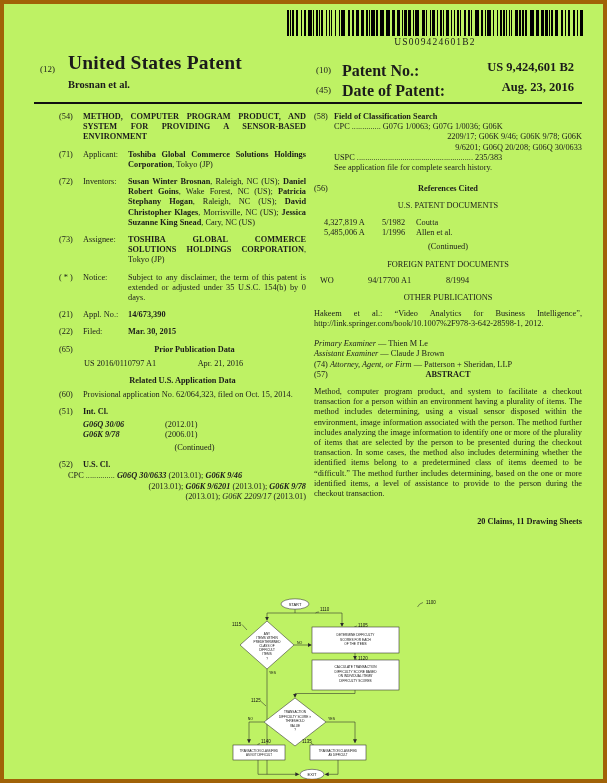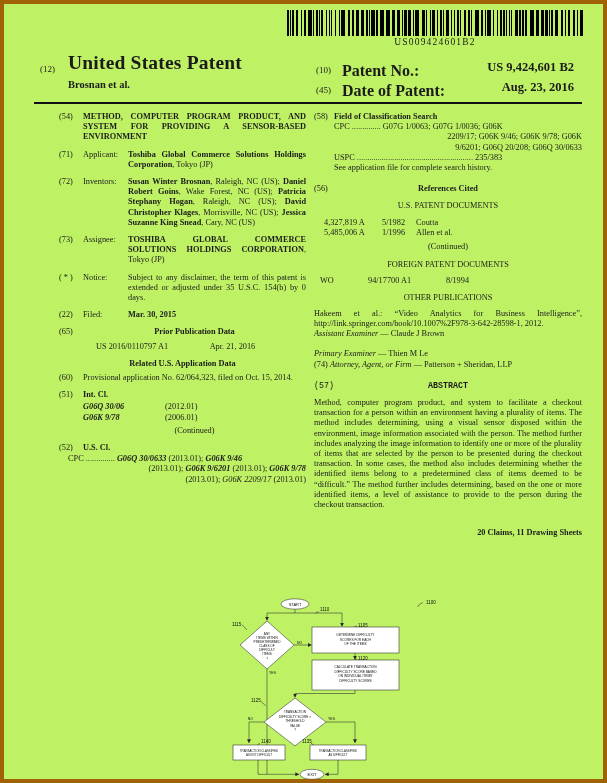--- a/index.html
+++ b/index.html
@@ -22,21 +22,21 @@
   .g3{display:grid;grid-template-columns:24px 45px 1fr;margin-bottom:7px;}
   .b{font-weight:bold;}
   .i{font-style:italic;}
   .bi{font-weight:bold;font-style:italic;}
   .ctr{text-align:center;}
   .rgt{text-align:right;}
   .nw{white-space:nowrap;overflow:hidden;}
   .enum{font-size:8.3px;}
   .sechead{font-weight:bold;text-align:center;}
   .pubrow{padding-left:25px;margin-bottom:7px;}
-  .pubrow span:first-child{display:inline-block;width:112px;margin-left:12px;}
+  .pubrow span:first-child{display:inline-block;width:112px;}
   .iclrow{padding-left:24px;display:grid;grid-template-columns:82px 1fr;}
   .cpcblock{margin-left:9px;margin-bottom:2px;}
   .refrow{padding-left:10px;display:grid;grid-template-columns:58px 34px 1fr;}
   .forrow{padding-left:6px;display:grid;grid-template-columns:48px 78px 1fr;}
   .hdrow{position:relative;margin-bottom:7px;}
   .hdrow .enum{position:absolute;left:0;top:0;}
   svg text{font-family:"Liberation Sans","DejaVu Sans",sans-serif;fill:#111;}
   .fc-shape{fill:#fff;stroke:#2a2a2a;stroke-width:0.55;}
   .fc-line{fill:none;stroke:#2a2a2a;stroke-width:0.55;}
 </style>
@@ -163,20 +163,25 @@
       <span>Assignee:</span>
       <div><b>TOSHIBA GLOBAL COMMERCE SOLUTIONS HOLDINGS CORPORATION</b><span>, Tokyo (JP)</span></div>
     </div>
 
     <div class="g3">
       <span class="enum">( * )</span>
       <span>Notice:</span>
       <div>Subject to any disclaimer, the term of this patent is extended or adjusted under 35 U.S.C. 154(b) by 0 days.</div>
     </div>
 
+    <div class="g3">
+      <span class="enum">(21)</span>
+      <span>Appl. No.:</span>
+      <div class="b">14/673,390</div>
+    </div>
 
     <div class="g3">
       <span class="enum">(22)</span>
       <span>Filed:</span>
       <div class="b">Mar. 30, 2015</div>
     </div>
 
     <div class="g2" style="margin-bottom:4px;">
       <span class="enum">(65)</span>
       <div class="sechead">Prior Publication Data</div>
@@ -252,25 +257,25 @@
     <div class="ctr" style="margin-bottom:6px;">FOREIGN PATENT DOCUMENTS</div>
     <div class="forrow">
       <span>WO</span>
       <span>94/17700  A1</span>
       <span>8/1994</span>
     </div>
 
     <div class="ctr" style="margin:6px 0;">OTHER PUBLICATIONS</div>
     <div>Hakeem et al.: “Video Analytics for Business Intelligence”, http://link.springer.com/book/10.1007%2F978-3-642-28598-1, 2012.</div>
 
+    <div style="margin-top:10px;"><span class="i">Primary Examiner</span><span> — Thien M Le</span></div>
     <div><span class="i">Assistant Examiner</span><span> — Claude J Brown</span></div>
-    <div style="margin-top:10px;"><span class="i">Primary Examiner</span><span> — Thien M Le</span></div>
     <div><span>(74) </span><span class="i">Attorney, Agent, or Firm</span><span> — Patterson + Sheridan, LLP</span></div>
 
-    <div class="hdrow" style="margin-top:11px;font-family:Liberation Mono, monospace;">
+    <div class="hdrow" style="">
       <span class="enum">(57)</span>
       <div class="sechead">ABSTRACT</div>
     </div>
     <div>Method, computer program product, and system to facilitate a checkout transaction for a person within an environment having a plurality of items. The method includes determining, using a visual sensor disposed within the environment, image information associated with the person. The method further includes analyzing the image information to identify one or more of the plurality of items that are selected by the person to be presented during the checkout transaction. In some cases, the method also includes determining whether the identified items belong to a predetermined class of items deemed to be “difficult.” The method further includes determining, based on the one or more identified items, a level of assistance to provide to the person during the checkout transaction.</div>
 
     <div class="ctr b" style="margin-top:18px;text-align:right;">20 Claims, 11 Drawing Sheets</div>
   </div>
 
   <svg class="abs" style="left:228px;top:593px;" width="252" height="190" viewBox="0 0 252 190">
     <defs>

